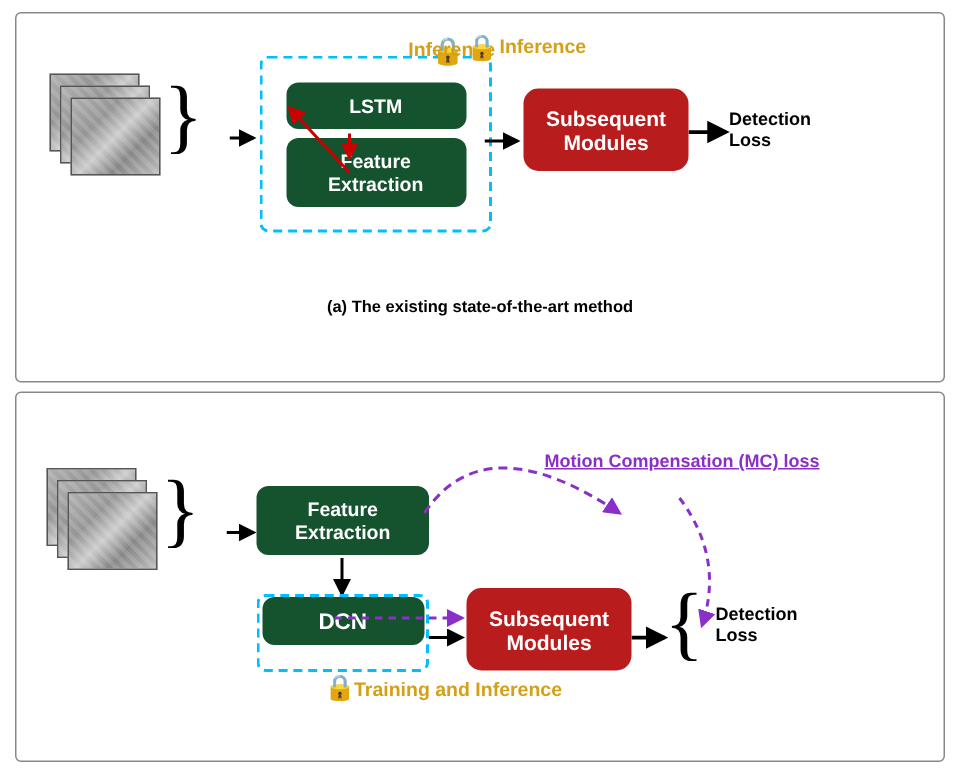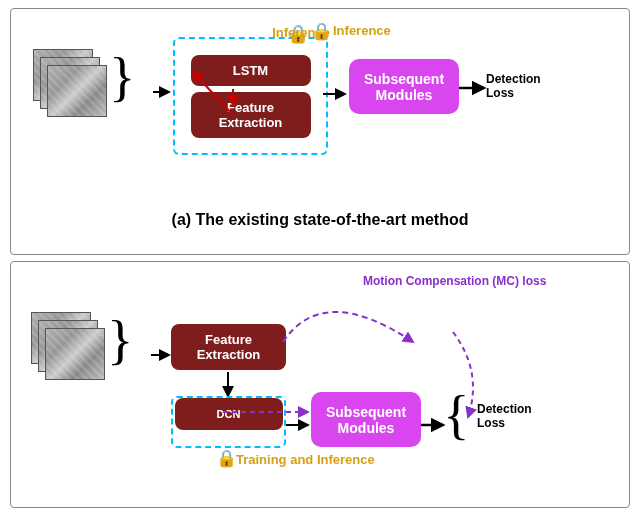--- a/index.html
+++ b/index.html
@@ -27,23 +27,23 @@
       border: 1.5px solid #888;
       background: #fff;
       border-radius: 4px;
       padding: 10px 12px 6px 12px;
       position: relative;
       flex: 1;
     }
 
     .caption {
       text-align: center;
-      font-size: 16px;
-      font-weight: bold;
-      margin-top: 12px;
+      font-size: 11px;
+      font-weight: bold;
+      margin-top: 0;
       color: #000;
     }
     .img-frame {
       position: absolute;
       width: 60px;
       height: 52px;
       background: #ccc;
       border: 1.5px solid #555;
       overflow: hidden;
     }
@@ -76,32 +76,32 @@
       position: relative;
       display: flex;
       flex-direction: column;
       align-items: center;
       gap: 6px;
       flex-shrink: 0;
     }
 
     
     .blue-box {
-      background: #7f1d1d;
+      background: #14532d;
       color: #fff;
       font-weight: bold;
       font-size: 13px;
       border-radius: 8px;
       padding: 8px 14px;
       text-align: center;
       border: none;
     }
 
     .blue-box-lg {
-      background: #d946ef;
+      background: #b91c1c;
       color: #fff;
       font-weight: bold;
       font-size: 14px;
       border-radius: 10px;
       padding: 10px 18px;
       text-align: center;
       min-width: 100px;
     }
 
     .detection-loss {
@@ -238,39 +238,39 @@
         <defs>
             <marker id="bh2" markerWidth="6" markerHeight="6" refX="5" refY="3" orient="auto">
               <path d="M0,0 L6,3 L0,6 Z" fill="#000"></path>
             </marker>
           </defs>
         <line x1="10" y1="0" x2="10" y2="24" stroke="#000" stroke-width="2" marker-end="url(#bh2)"></line>
       </svg>
 
       <div class="dashed-box" style="position:absolute;left:148px;top:124px;width:115px;height:52px;padding:0;">
 
-        <div class="blue-box" style="width:108px;height:32px;display:flex;align-items:center;justify-content:center;font-size:11px;">DCN</div>
+        <div class="blue-box" style="width:108px;height:32px;display:flex;align-items:center;justify-content:center;font-size:15px;">DCN</div>
       </div>
 
       <div style="position:absolute;left:193px;top:176px;font-size:17px;color:#c8a800;">🔒</div>
       <div style="position:absolute;left:213px;top:180px;font-size:13px;font-weight:bold;color:#d4a017;white-space:nowrap;">Training and Inference</div>
 
       <svg style="position:absolute;left:263px;top:143px;pointer-events:none;">
         <defs>
             <marker id="bh3" markerWidth="6" markerHeight="6" refX="5" refY="3" orient="auto">
               <path d="M0,0 L6,3 L0,6 Z" fill="#000"></path>
             </marker>
           </defs>
         <line x1="0" y1="10" x2="22" y2="10" stroke="#000" stroke-width="2" marker-end="url(#bh3)"></line>
       </svg>
 
       <div class="blue-box-lg" style="position:absolute;left:288px;top:120px;width:110px;height:55px;display:flex;align-items:center;justify-content:center;">Subsequent
 Modules</div>
 
-      <div style="position:absolute;left:340px;top:2px;font-size:12px;font-weight:bold;color:#8b2fc9;text-align:center;line-height:1.3;">Motion Compensation
+      <div style="position:absolute;left:340px;top:28px;font-size:12px;font-weight:bold;color:#8b2fc9;text-align:center;line-height:1.3;text-decoration:underline;">Motion Compensation
 (MC) loss</div>
 
       <svg style="position:absolute;left:200px;top:0px;width:250px;height:130px;pointer-events:none;">
         <defs>
           <marker id="ph1" markerWidth="6" markerHeight="6" refX="5" refY="3" orient="auto">
               <path d="M0,0 L6,3 L0,6 Z" fill="#8b2fc9"></path>
             </marker>
         </defs>
 
         <path d="M 60,70 Q 100,10 190,70" stroke="#8b2fc9" stroke-width="2" stroke-dasharray="6,4" fill="none" marker-end="url(#ph1)"></path>

